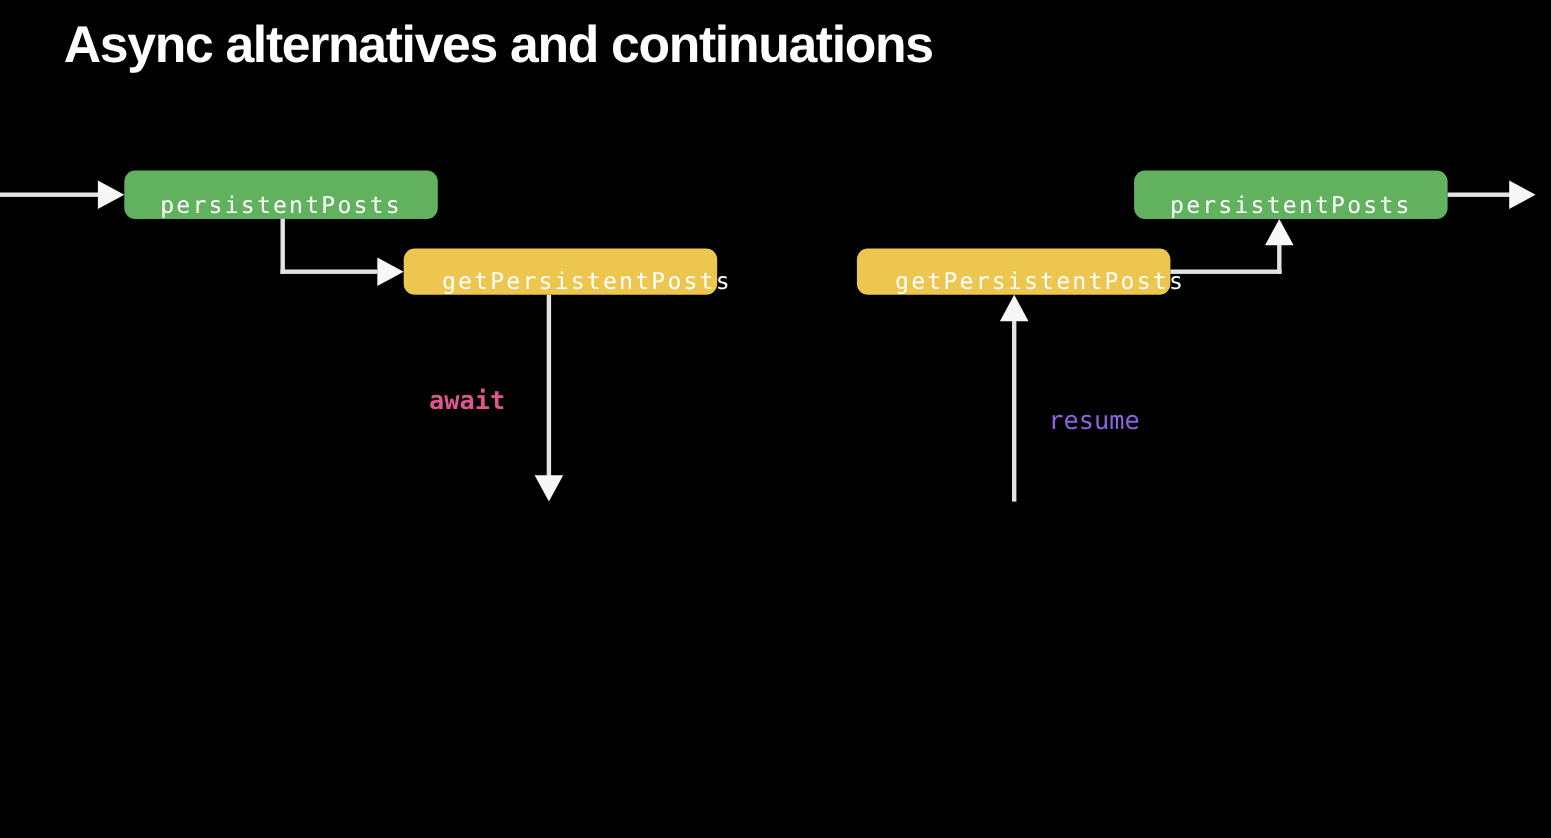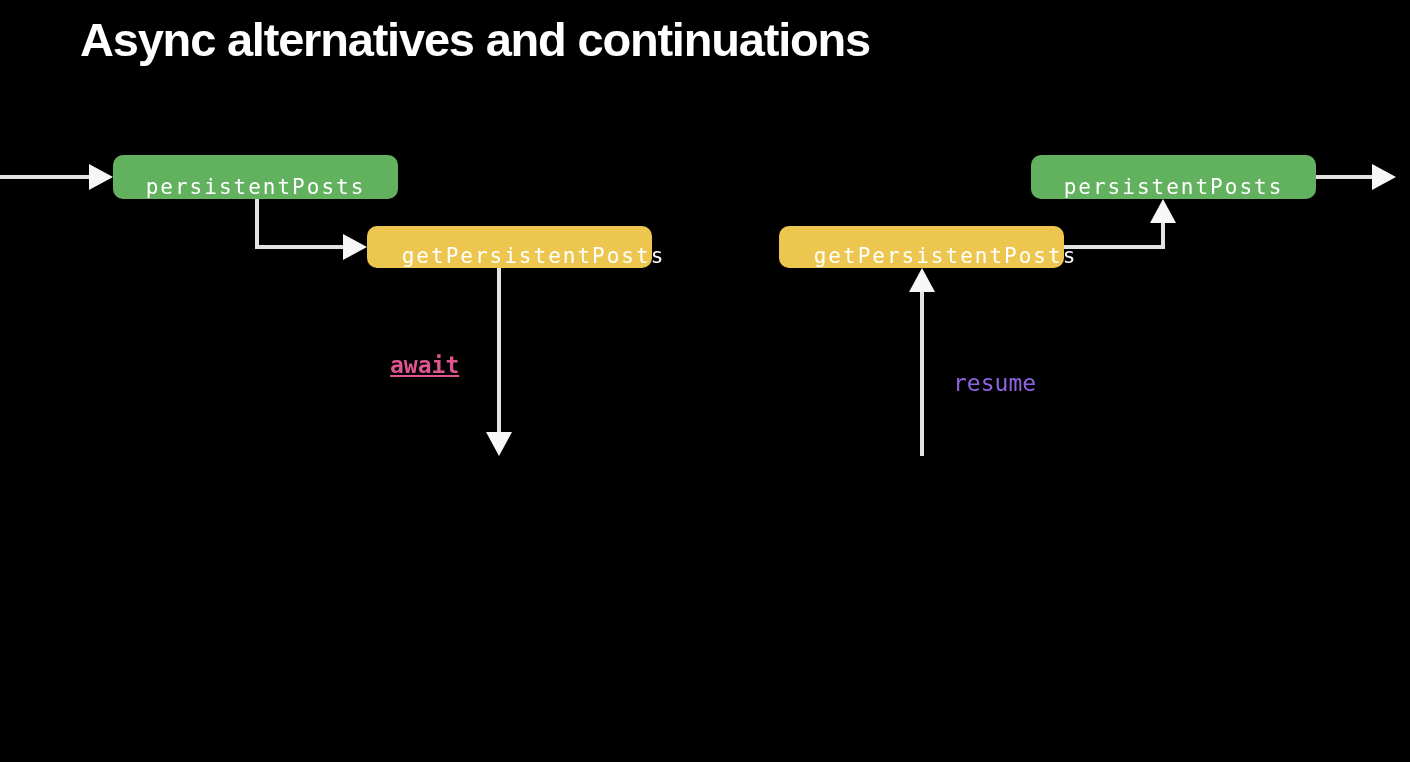--- a/index.html
+++ b/index.html
@@ -17,21 +17,21 @@
   html,body{margin:0;padding:0;}
   body{
     width:1410px;height:762px;
     background:var(--background);
     overflow:hidden;
     font-family:"Liberation Sans", sans-serif;
     position:relative;
   }
   .slide{position:absolute;inset:0;}
   .slide-title{
-    position:absolute;left:80px;top:12px;margin:0;
+    position:absolute;left:58px;top:12px;margin:0;
     font-family:"Liberation Sans", sans-serif;
     font-size:47px;font-weight:700;letter-spacing:-1.2px;
     color:var(--title-text);
   }
   .node{
     position:absolute;
     border-radius:10px;
     display:flex;align-items:flex-end;justify-content:center;
     font-family:"DejaVu Sans Mono","Liberation Mono",monospace;
     font-size:21px;font-weight:500;letter-spacing:2px;
@@ -51,21 +51,21 @@
     display:flex;align-items:center;justify-content:center;
     font-family:"Liberation Sans", sans-serif;
     font-size:22px;font-weight:700;letter-spacing:0.2px;
     color:var(--node-text);
   }
   .anno{
     position:absolute;
     font-family:"DejaVu Sans Mono","Liberation Mono",monospace;
     font-size:23px;line-height:26px;
   }
-  .anno-await{left:390px;top:352px;color:var(--await-pink);font-weight:700;text-decoration:underline;}
+  .anno-await{left:390px;top:352px;color:var(--await-pink);font-weight:700;}
   .anno-resume{left:953px;top:370px;color:var(--resume-purple);font-weight:400;}
   .aline{position:absolute;background:var(--arrow-line);}
   .ahead{position:absolute;width:0;height:0;}
   .ahead.right{border-left:24px solid var(--arrow-head);border-top:13px solid transparent;border-bottom:13px solid transparent;}
   .ahead.down{border-top:24px solid var(--arrow-head);border-left:13px solid transparent;border-right:13px solid transparent;}
   .ahead.up{border-bottom:24px solid var(--arrow-head);border-left:13px solid transparent;border-right:13px solid transparent;}
 
   
   .entry-line{left:0;top:175px;width:91px;height:4px;}
   .entry-head{left:89px;top:164px;}

